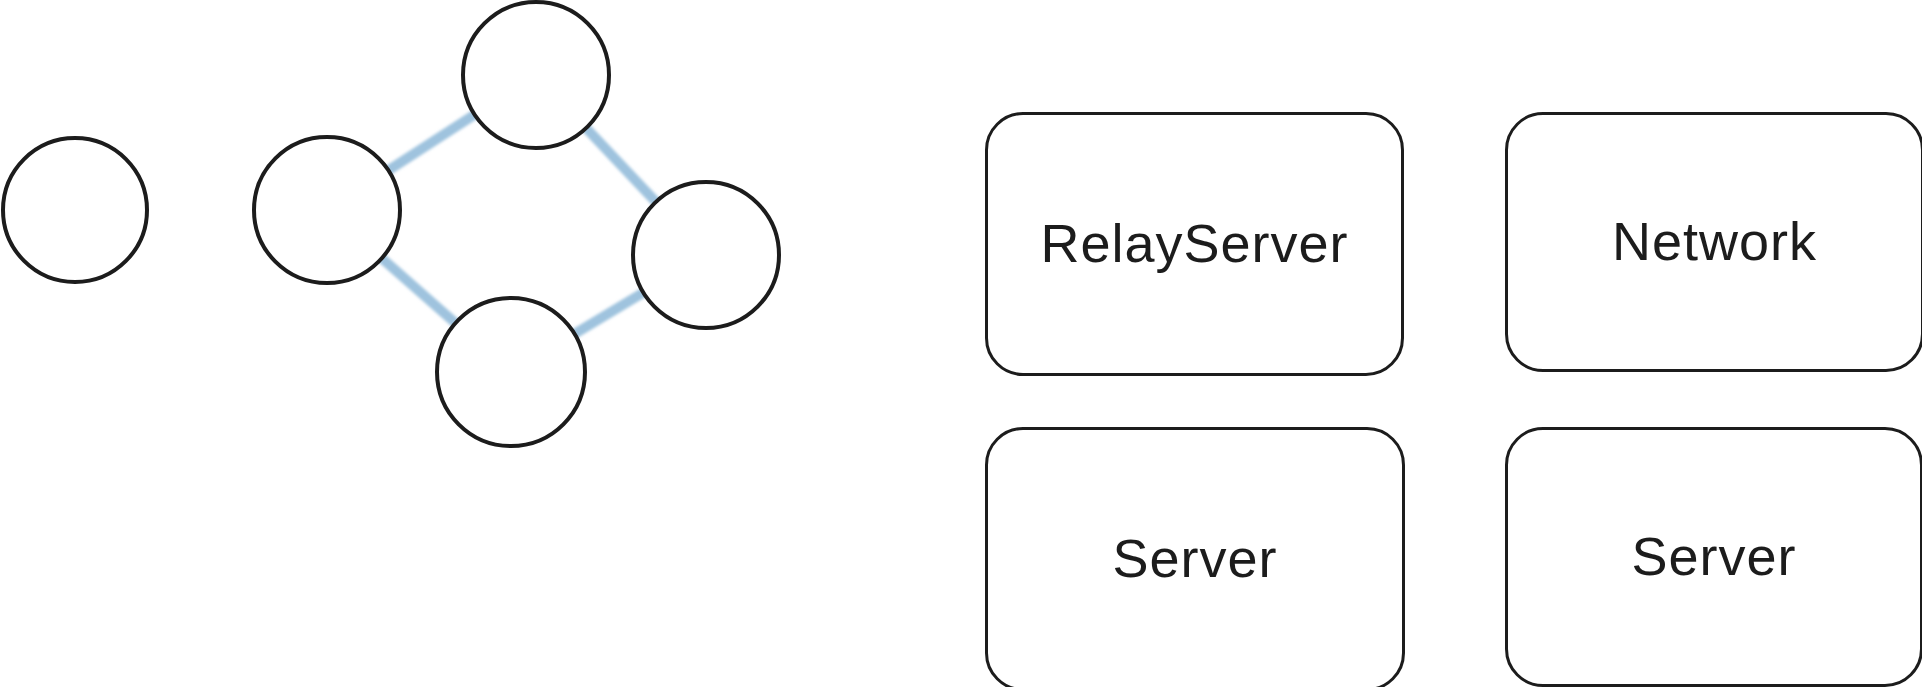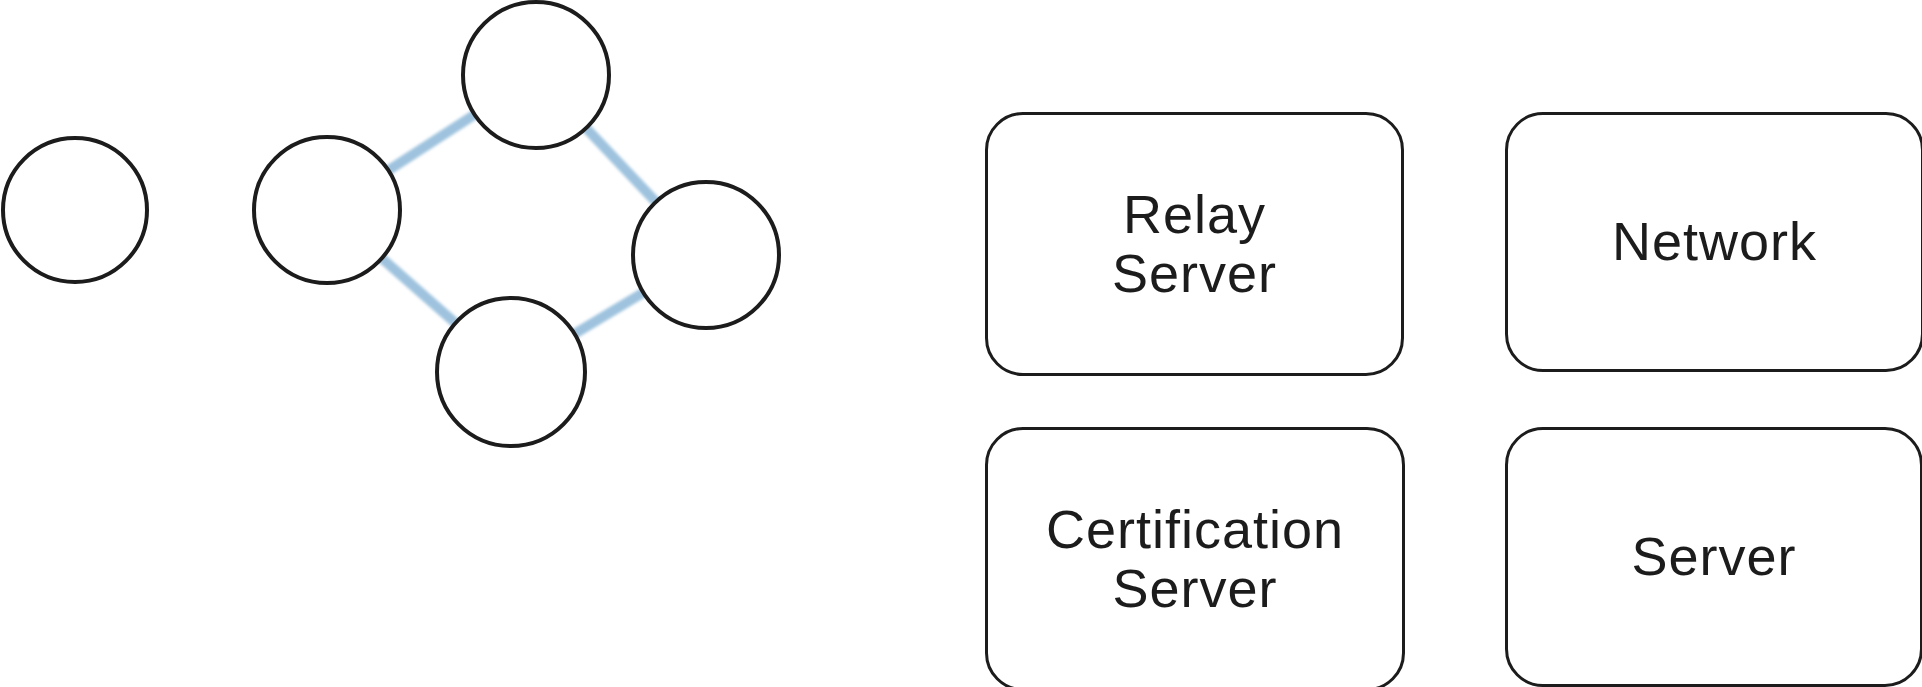--- a/index.html
+++ b/index.html
@@ -5,21 +5,21 @@
   html,body{margin:0;padding:0;}
   body{
     width:1922px;height:687px;position:relative;overflow:hidden;
     background:#ffffff;
     font-family:"Liberation Sans",sans-serif;
   }
   #graph-svg{position:absolute;left:0;top:0;}
   .server-box{
     position:absolute;background:#ffffff;
     border:3px solid #1c1c1c;border-radius:38px;
-    display:flex;flex-direction:column;align-items:center;justify-content:center;
+    display:flex;flex-direction:row;align-items:center;justify-content:center;
     text-align:center;color:#1c1c1c;
     font-size:54px;font-weight:500;line-height:1.1;letter-spacing:1px;
   }
   #box-relay{left:985px;top:112px;width:413px;height:258px;}
   #box-substrate{left:1505px;top:112px;width:413px;height:254px;}
   #box-certification{left:985px;top:427px;width:414px;height:258px;}
   #box-authorization{left:1505px;top:427px;width:412px;height:254px;}
   .box-label-line{display:block;}
 </style>
 </head>
@@ -48,19 +48,18 @@
 <div class="server-box" id="box-relay">
   <span class="box-label-line">Relay</span>
   <span class="box-label-line">Server</span>
 </div>
 
 <div class="server-box" id="box-substrate">
   <span class="box-label-line">Network</span>
 </div>
 
 <div class="server-box" id="box-certification">
-  <span class="box-label-line">Certification</span>
   <span class="box-label-line">Server</span>
 </div>
 
 <div class="server-box" id="box-authorization">
   <span class="box-label-line">Server</span>
 </div>
 
 </body></html>

